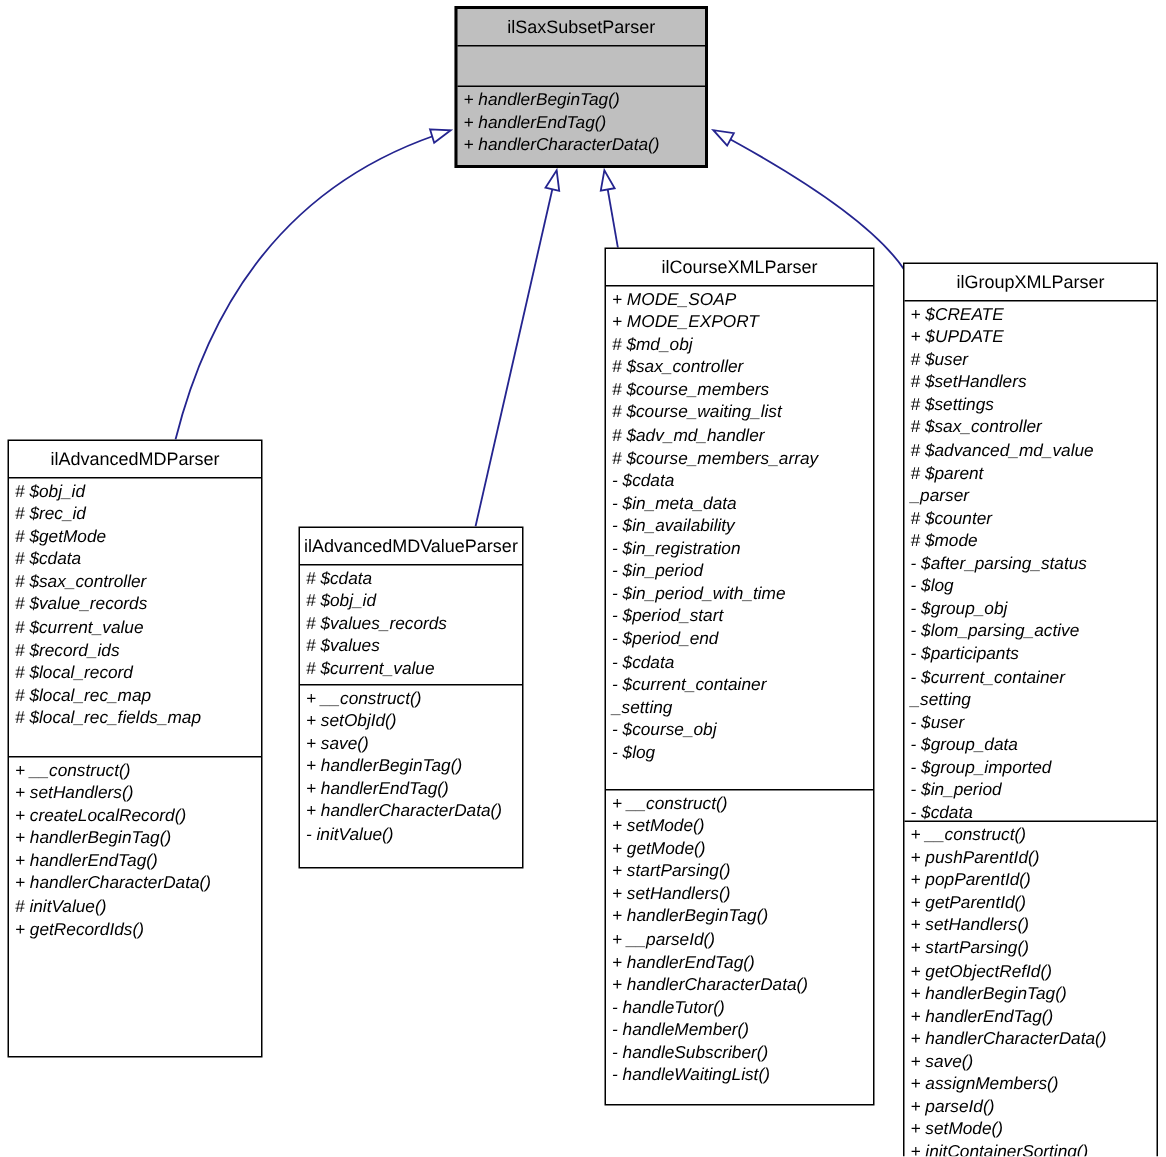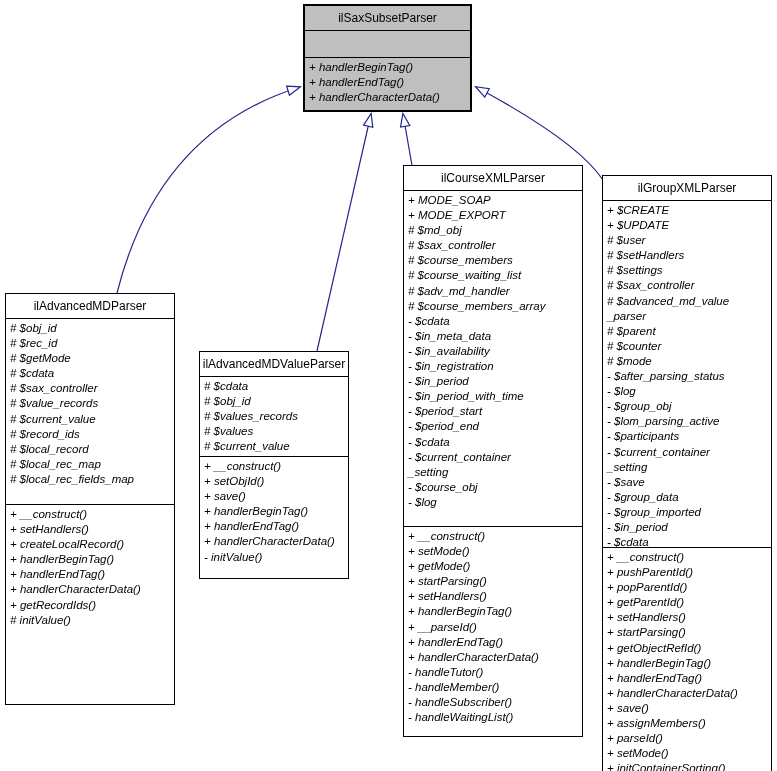--- a/index.html
+++ b/index.html
@@ -90,22 +90,22 @@
         <div class="line"># $local_rec_fields_map</div>
       </div>
     <div class="sec grow">
 
     <div class="line">+ __construct()</div>
         <div class="line">+ setHandlers()</div>
         <div class="line">+ createLocalRecord()</div>
         <div class="line">+ handlerBeginTag()</div>
         <div class="line">+ handlerEndTag()</div>
         <div class="line">+ handlerCharacterData()</div>
+        <div class="line"># initValue()</div>
         <div class="line">+ getRecordIds()</div>
-        <div class="line"># initValue()</div>
       </div>
   </div>
 
   <div class="node" style="left:199px;top:351px;width:150px;height:228px;">
     <div class="title">ilAdvancedMDValueParser</div>
     <div class="sec" style="flex:0 0 80px;">
 
     <div class="line"># $cdata</div>
         <div class="line"># $obj_id</div>
         <div class="line"># $values_records</div>
@@ -172,32 +172,32 @@
     <div class="title">ilGroupXMLParser</div>
     <div class="sec" style="flex:0 0 347px;">
 
     <div class="line">+ $CREATE</div>
         <div class="line">+ $UPDATE</div>
         <div class="line"># $user</div>
         <div class="line"># $setHandlers</div>
         <div class="line"># $settings</div>
         <div class="line"># $sax_controller</div>
         <div class="line"># $advanced_md_value</div>
+        <div class="line"># $parent</div>
         <div class="line">_parser</div>
-        <div class="line"># $parent</div>
         <div class="line"># $counter</div>
         <div class="line"># $mode</div>
         <div class="line">- $after_parsing_status</div>
         <div class="line">- $log</div>
         <div class="line">- $group_obj</div>
         <div class="line">- $lom_parsing_active</div>
         <div class="line">- $participants</div>
         <div class="line">- $current_container</div>
         <div class="line">_setting</div>
-        <div class="line">- $save</div>
+        <div class="line">- $user</div>
         <div class="line">- $group_data</div>
         <div class="line">- $group_imported</div>
         <div class="line">- $in_period</div>
         <div class="line">- $cdata</div>
       </div>
     <div class="sec grow">
 
     <div class="line">+ __construct()</div>
         <div class="line">+ pushParentId()</div>
         <div class="line">+ popParentId()</div>

